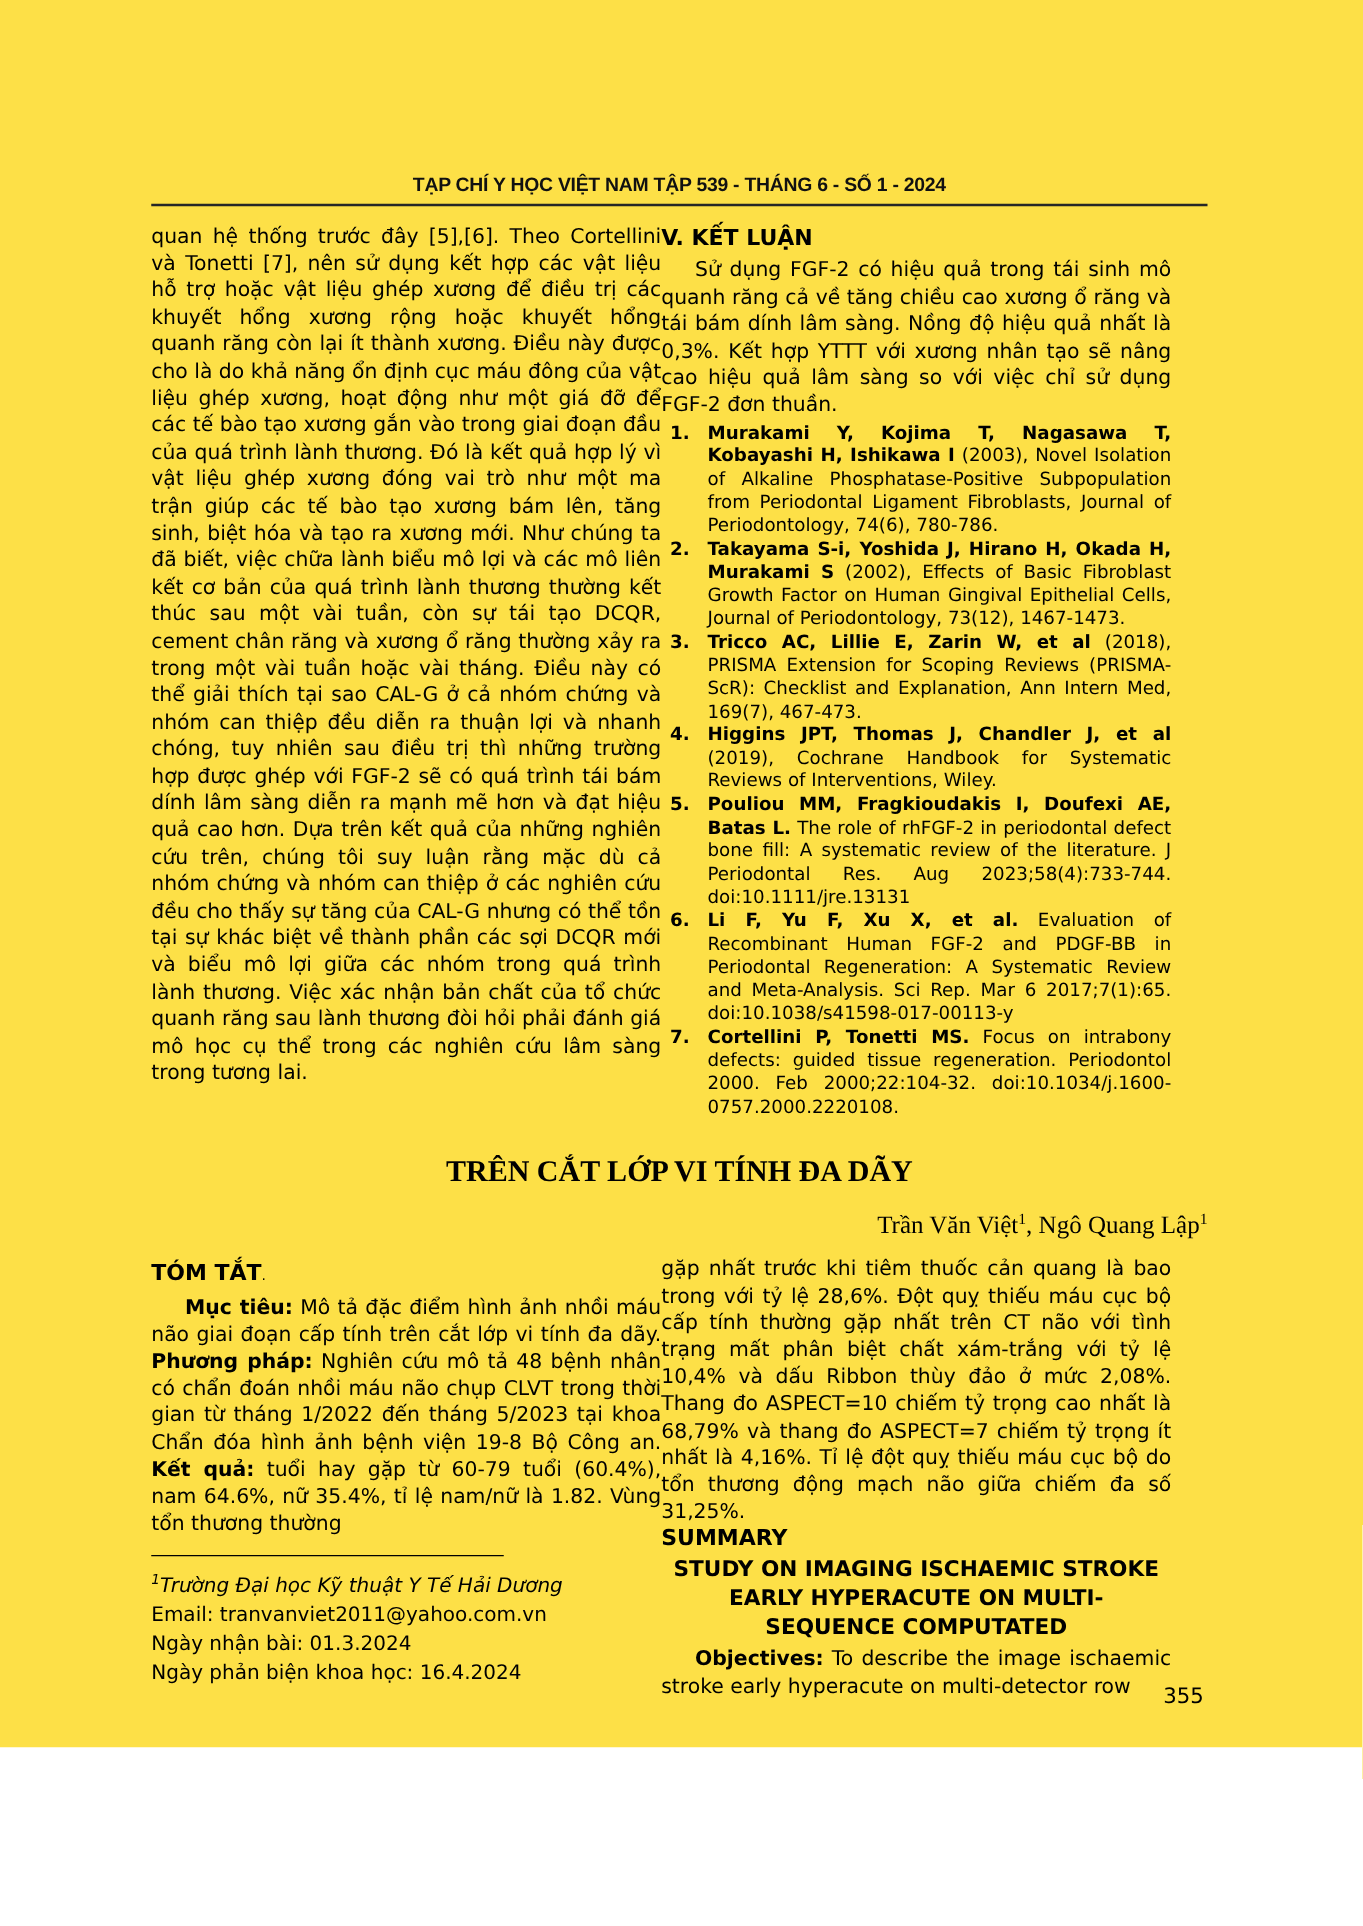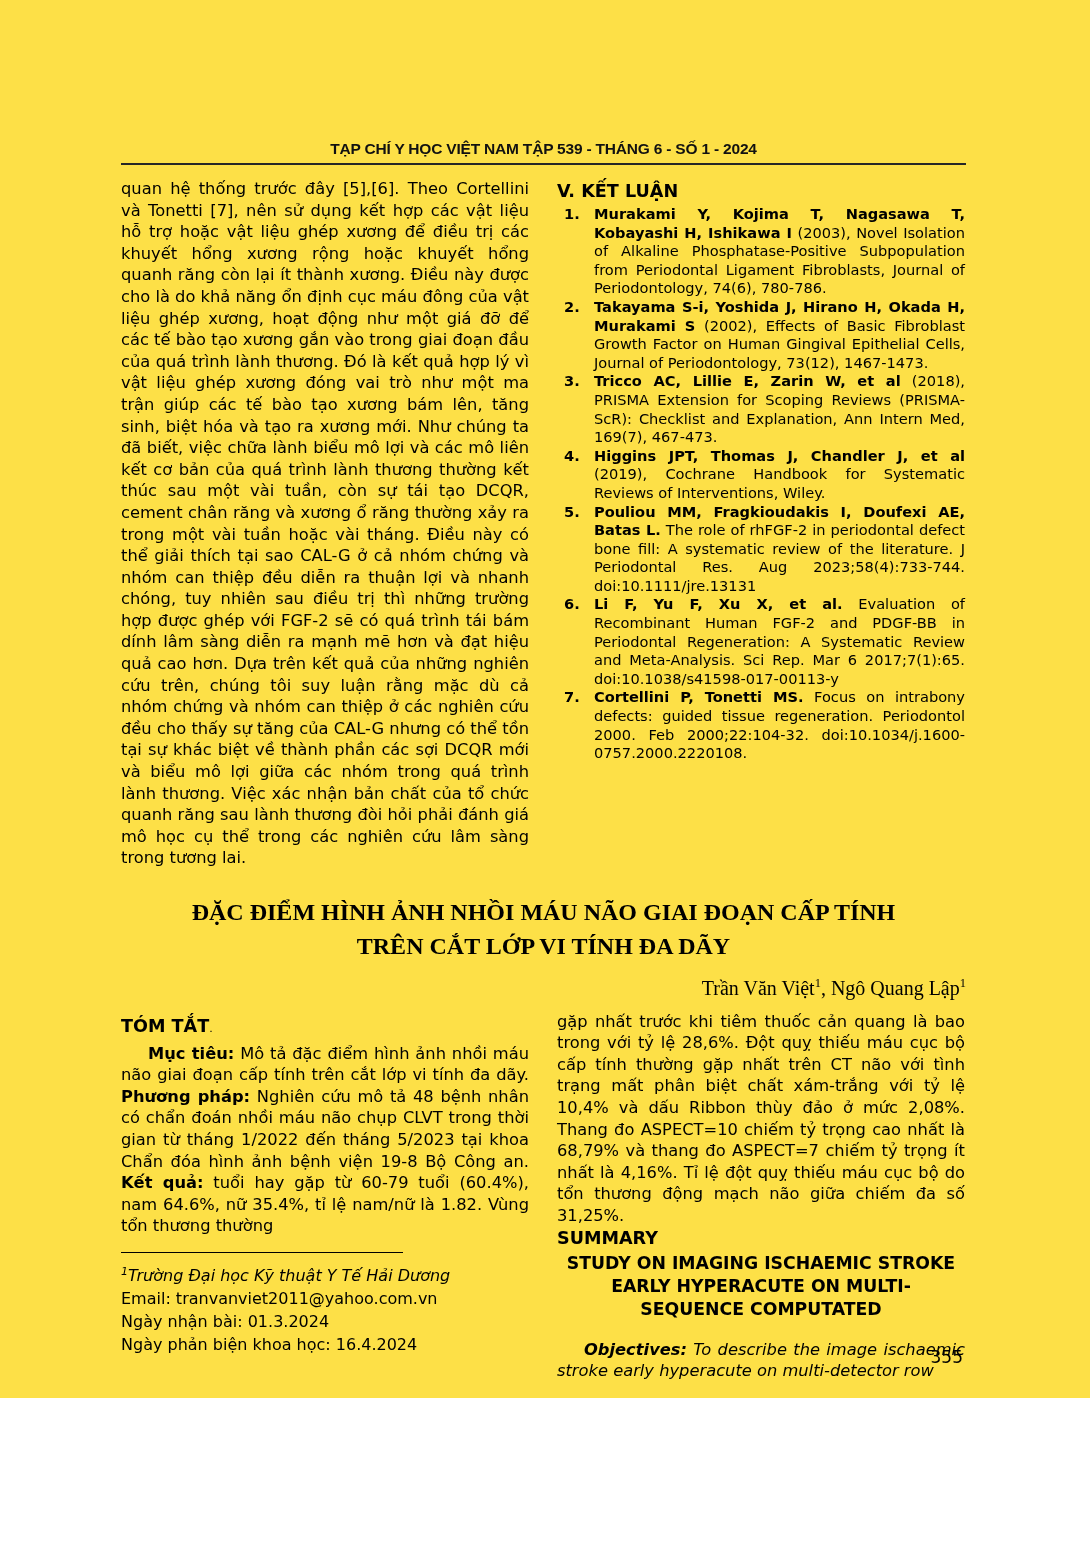--- a/index.html
+++ b/index.html
@@ -8,21 +8,21 @@
     color:#000; font-family:"DejaVu Sans", sans-serif; overflow:hidden;
   }
   .content { position:absolute; left:121px; top:140px; width:845px; }
 
   .journal-header {
     text-align:center; font-family:"Liberation Sans", sans-serif;
     font-weight:bold; font-size:15.5px; letter-spacing:-0.2px; color:#111;
   }
   .header-rule { border:none; border-top:2.4px solid #262626; margin:5px 0 0 0; }
 
-  .cols { display:flex; gap:28px; margin-top:13px; }
+  .cols { display:flex; margin-top:13px; }
   .col { width:408px; flex:none; }
 
   .body-p { font-size:16.3px; line-height:21.6px; text-align:justify; margin:0; }
   .ind { text-indent:27px; }
 
   h3.sec {
     font-size:17.6px; font-weight:bold; margin:0 0 3px 0; line-height:22px;
   }
   .sec-space { margin-top:9px; }
 
@@ -68,20 +68,21 @@
       <span>TẠP CHÍ Y HỌC VIỆT NAM TẬP 539 - THÁNG 6 - SỐ 1 - 2024</span>
     </div>
     <hr class="header-rule">
 
     <div class="cols">
       <div class="col">
         <p class="body-p">quan hệ thống trước đây [5],[6]. Theo Cortellini và Tonetti [7], nên sử dụng kết hợp các vật liệu hỗ trợ hoặc vật liệu ghép xương để điều trị các khuyết hổng xương rộng hoặc khuyết hổng quanh răng còn lại ít thành xương. Điều này được cho là do khả năng ổn định cục máu đông của vật liệu ghép xương, hoạt động như một giá đỡ để các tế bào tạo xương gắn vào trong giai đoạn đầu của quá trình lành thương. Đó là kết quả hợp lý vì vật liệu ghép xương đóng vai trò như một ma trận giúp các tế bào tạo xương bám lên, tăng sinh, biệt hóa và tạo ra xương mới. Như chúng ta đã biết, việc chữa lành biểu mô lợi và các mô liên kết cơ bản của quá trình lành thương thường kết thúc sau một vài tuần, còn sự tái tạo DCQR, cement chân răng và xương ổ răng thường xảy ra trong một vài tuần hoặc vài tháng. Điều này có thể giải thích tại sao CAL-G ở cả nhóm chứng và nhóm can thiệp đều diễn ra thuận lợi và nhanh chóng, tuy nhiên sau điều trị thì những trường hợp được ghép với FGF-2 sẽ có quá trình tái bám dính lâm sàng diễn ra mạnh mẽ hơn và đạt hiệu quả cao hơn. Dựa trên kết quả của những nghiên cứu trên, chúng tôi suy luận rằng mặc dù cả nhóm chứng và nhóm can thiệp ở các nghiên cứu đều cho thấy sự tăng của CAL-G nhưng có thể tồn tại sự khác biệt về thành phần các sợi DCQR mới và biểu mô lợi giữa các nhóm trong quá trình lành thương. Việc xác nhận bản chất của tổ chức quanh răng sau lành thương đòi hỏi phải đánh giá mô học cụ thể trong các nghiên cứu lâm sàng trong tương lai.</p>
       </div>
       <div class="col">
         <h3 class="sec" style="margin-top:2px;">V. KẾT LUẬN</h3>
+        <p class="body-p ind">Sử dụng FGF-2 có hiệu quả trong tái sinh mô quanh răng cả về tăng chiều cao xương ổ răng và tái bám dính lâm sàng. Nồng độ hiệu quả nhất là 0,3%. Kết hợp YTTT với xương nhân tạo sẽ nâng cao hiệu quả lâm sàng so với việc chỉ sử dụng FGF-2 đơn thuần.</p>
         <ol class="refs">
           <li class="ref">
             <span class="ref-num">1.</span><b>Murakami Y, Kojima T, Nagasawa T, Kobayashi H, Ishikawa I</b><span> (2003), Novel Isolation of Alkaline Phosphatase-Positive Subpopulation from Periodontal Ligament Fibroblasts,  Journal of Periodontology, 74(6), 780-786.</span>
           </li>
           <li class="ref">
             <span class="ref-num">2.</span><b>Takayama S-i, Yoshida J, Hirano H, Okada H, Murakami S</b><span> (2002), Effects of Basic Fibroblast Growth Factor on Human Gingival Epithelial Cells, Journal of Periodontology, 73(12), 1467-1473.</span>
           </li>
           <li class="ref">
             <span class="ref-num">3.</span><b>Tricco AC, Lillie E, Zarin W, et al</b><span> (2018), PRISMA Extension for Scoping Reviews (PRISMA-ScR): Checklist and Explanation, Ann Intern Med, 169(7), 467-473.</span>
           </li>
@@ -96,21 +97,20 @@
           </li>
           <li class="ref">
             <span class="ref-num">7.</span><b>Cortellini P, Tonetti MS.</b><span> Focus on intrabony defects: guided tissue regeneration. Periodontol 2000. Feb 2000;22:104-32. doi:10.1034/j.1600-0757.2000.2220108.</span>
           </li>
         </ol>
       </div>
     </div>
 
     <div class="article2">
       <h1 class="a2-title">
-        <span class="fn-line">ĐẶC ĐIỂM HÌNH ẢNH NHỒI MÁU NÃO GIAI ĐOẠN CẤP TÍNH</span>
         <span class="fn-line">TRÊN CẮT LỚP VI TÍNH ĐA DÃY</span>
       </h1>
       <div class="a2-authors">
         <span>Trần Văn Việt</span><sup>1</sup><span>, </span><span>Ngô Quang Lập</span><sup>1</sup>
       </div>
 
       <div class="cols" style="margin-top:0;">
         <div class="col">
           <h3 class="sec" style="margin-top:8px;"><span>TÓM TẮT</span><span class="heading-dot">.</span></h3>
           <p class="body-p ind"><b>Mục tiêu:</b><span> Mô tả đặc điểm hình ảnh nhồi máu não giai đoạn cấp tính trên cắt lớp vi tính đa dãy. </span><b>Phương pháp:</b><span> Nghiên cứu mô tả 48 bệnh nhân có chẩn đoán nhồi máu não chụp CLVT trong thời gian từ tháng 1/2022 đến tháng 5/2023 tại khoa Chẩn đóa hình ảnh bệnh viện 19-8 Bộ Công an. </span><b>Kết quả:</b><span> tuổi hay gặp từ 60-79 tuổi (60.4%), nam 64.6%, nữ 35.4%, tỉ lệ nam/nữ là 1.82. Vùng tổn thương thường</span></p>
@@ -121,20 +121,20 @@
             <span class="fn-line">Email: tranvanviet2011@yahoo.com.vn</span>
             <span class="fn-line">Ngày nhận bài: 01.3.2024</span>
             <span class="fn-line">Ngày phản biện khoa học: 16.4.2024</span>
           </div>
         </div>
 
         <div class="col">
           <p class="body-p" style="margin-top:4px;">gặp nhất trước khi tiêm thuốc cản quang là bao trong với tỷ lệ 28,6%. Đột quỵ thiếu máu cục bộ cấp tính thường gặp nhất trên CT não với tình trạng mất phân biệt chất xám-trắng với tỷ lệ 10,4% và dấu Ribbon thùy đảo ở mức 2,08%. Thang đo ASPECT=10 chiếm tỷ trọng cao nhất là 68,79% và thang đo ASPECT=7 chiếm tỷ trọng ít nhất là 4,16%. Tỉ lệ đột quỵ thiếu máu cục bộ do tổn thương động mạch não giữa chiếm đa số 31,25%.</p>
           <h3 class="sec sec-space">SUMMARY</h3>
           <div class="sum-title">STUDY ON IMAGING ISCHAEMIC STROKE EARLY HYPERACUTE ON MULTI-SEQUENCE COMPUTATED</div>
-          <p class="body-p ind" style="margin-top:18px;font-style:italic;"><b>Objectives:</b><span> To describe the image ischaemic stroke early hyperacute on multi-detector row</span></p>
+          <p class="body-p ind" style="margin-top:2px;"><b>Objectives:</b><span> To describe the image ischaemic stroke early hyperacute on multi-detector row</span></p>
         </div>
       </div>
     </div>
   </div>
 
   <div class="page-num">355</div>
 </div>
 
 </body></html>

